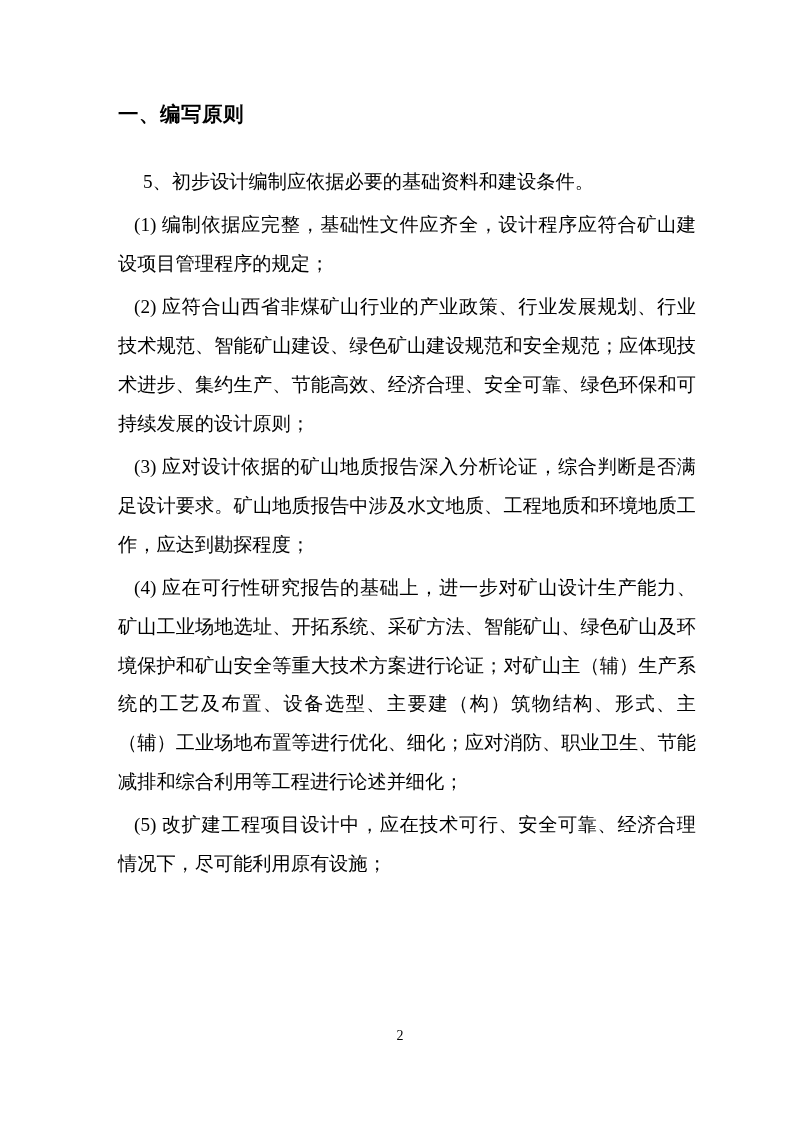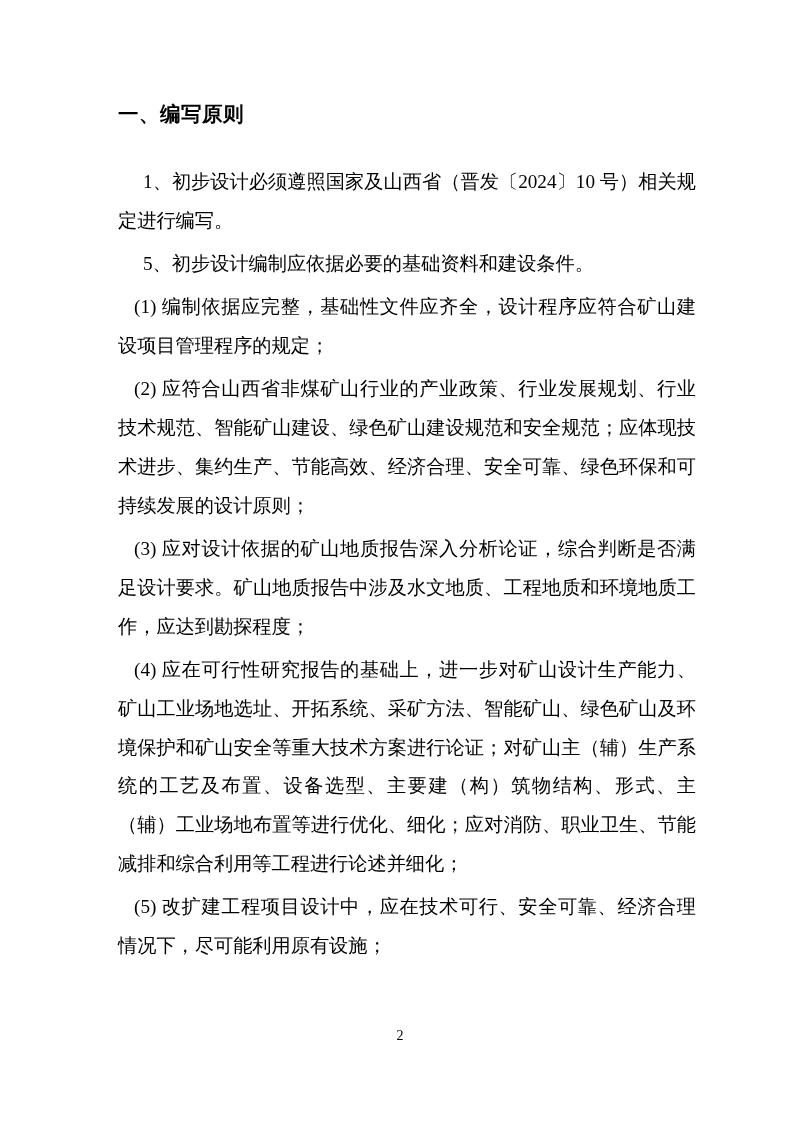--- a/index.html
+++ b/index.html
@@ -60,21 +60,20 @@
   }
 </style>
 </head>
 <body>
 
 <div class="page">
 
   <h1 class="heading">一、编写原则</h1>
 
   <div class="content">
-    <p class="indent-num">1、初步设计必须遵照国家及山西省（晋发〔2024〕10 号）相关规定进行编写。</p>
     <p class="indent-num">5、初步设计编制应依据必要的基础资料和建设条件。</p>
     <p class="indent-item">(1) 编制依据应完整，基础性文件应齐全，设计程序应符合矿山建设项目管理程序的规定；</p>
     <p class="indent-item">(2) 应符合山西省非煤矿山行业的产业政策、行业发展规划、行业技术规范、智能矿山建设、绿色矿山建设规范和安全规范；应体现技术进步、集约生产、节能高效、经济合理、安全可靠、绿色环保和可持续发展的设计原则；</p>
     <p class="indent-item">(3) 应对设计依据的矿山地质报告深入分析论证，综合判断是否满足设计要求。矿山地质报告中涉及水文地质、工程地质和环境地质工作，应达到勘探程度；</p>
     <p class="indent-item">(4) 应在可行性研究报告的基础上，进一步对矿山设计生产能力、矿山工业场地选址、开拓系统、采矿方法、智能矿山、绿色矿山及环境保护和矿山安全等重大技术方案进行论证；对矿山主（辅）生产系统的工艺及布置、设备选型、主要建（构）筑物结构、形式、主（辅）工业场地布置等进行优化、细化；应对消防、职业卫生、节能减排和综合利用等工程进行论述并细化；</p>
     <p class="indent-item">(5) 改扩建工程项目设计中，应在技术可行、安全可靠、经济合理情况下，尽可能利用原有设施；</p>
   </div>
 
   <div class="pagenum">2</div>
 

